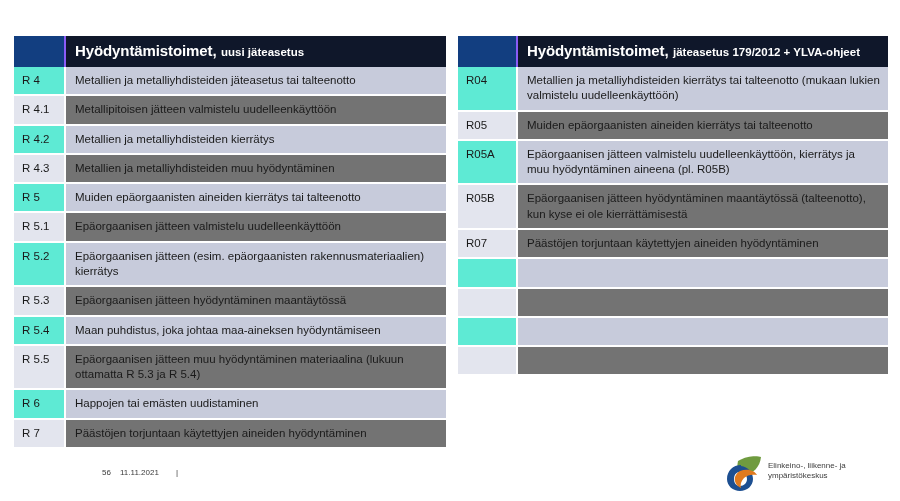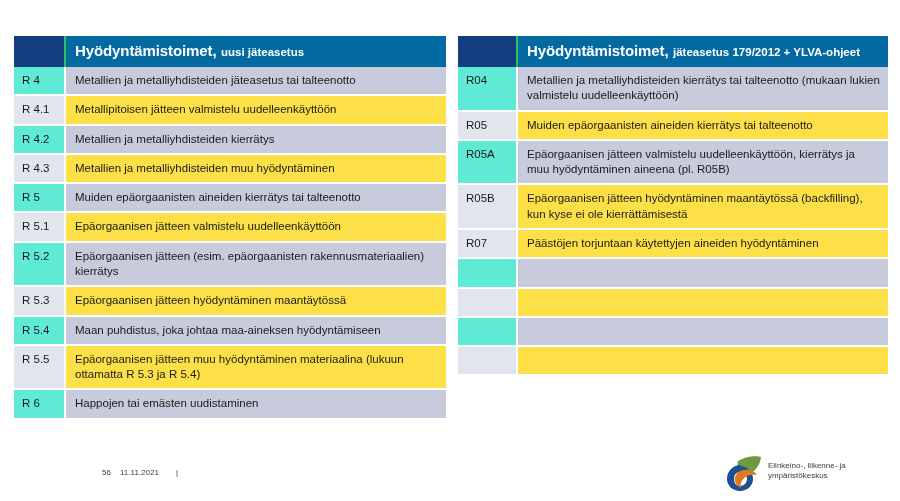--- a/index.html
+++ b/index.html
@@ -27,25 +27,25 @@
   .tbl {
     width: 100%;
     border-collapse: collapse;
     table-layout: fixed;
   }
 
   .hdr-cell-blank {
     background: #123e80;
   }
   .hdr-cell-title {
-    background: #0369a1;
+    background: #0f172a;
     color: #ffffff;
     padding: 6px 6px 7px 9px;
     vertical-align: middle;
-    border-left: 2px solid #22c55e;
+    border-left: 2px solid #8b5cf6;
   }
   .hdr-strong {
     font-size: 15px;
     font-weight: bold;
     letter-spacing: -0.1px;
   }
   .hdr-sub {
     font-size: 11.5px;
     font-weight: bold;
   }
@@ -60,21 +60,21 @@
   .text-cell {
     font-size: 11.5px;
     padding: 6px 8px 6px 9px;
     vertical-align: top;
     line-height: 1.33;
     border-left: 2px solid #ffffff;
   }
 
   
   tr.band-a > td { background: #c7cbdb; }
-  tr.band-b > td { background: #fde047; }
+  tr.band-b > td { background: #737373; }
 
   tr.band-a > td.code-cell { background: #5eead4; }
   tr.band-b > td.code-cell { background: #e3e5ee; }
 
   tr.row-sep > td { border-bottom: 2px solid #ffffff; }
 
   .tbl tr > td:first-child { width: 48px; }
   #right-table .tbl tr > td:first-child { width: 56px; margin-top: 20px; }
 
   
@@ -184,20 +184,24 @@
         <td class="text-cell">Maan puhdistus, joka johtaa maa-aineksen hyödyntämiseen</td>
       </tr>
       <tr class="band-b row-sep">
         <td class="code-cell">R 5.5</td>
         <td class="text-cell">Epäorgaanisen jätteen muu hyödyntäminen materiaalina (lukuun ottamatta R 5.3 ja R 5.4)</td>
       </tr>
       <tr class="band-a row-sep">
         <td class="code-cell">R 6</td>
         <td class="text-cell">Happojen tai emästen uudistaminen</td>
       </tr>
+      <tr class="band-b row-sep">
+        <td class="code-cell">R 7</td>
+        <td class="text-cell">Päästöjen torjuntaan käytettyjen aineiden hyödyntäminen</td>
+      </tr>
     </tbody>
   </table>
 </div>
 
 <div class="table" id="right-table">
   <table class="tbl">
     <tbody>
       <tr>
         <td class="hdr-cell-blank"></td>
         <td class="hdr-cell-title">
@@ -213,21 +217,21 @@
       <tr class="band-b row-sep">
         <td class="code-cell">R05</td>
         <td class="text-cell">Muiden epäorgaanisten aineiden kierrätys tai talteenotto</td>
       </tr>
       <tr class="band-a row-sep">
         <td class="code-cell">R05A</td>
         <td class="text-cell">Epäorgaanisen jätteen valmistelu uudelleenkäyttöön, kierrätys ja muu hyödyntäminen aineena (pl. R05B)</td>
       </tr>
       <tr class="band-b row-sep">
         <td class="code-cell">R05B</td>
-        <td class="text-cell">Epäorgaanisen jätteen hyödyntäminen maantäytössä (backfilling), kun kyse ei ole kierrättämisestä</td>
+        <td class="text-cell">Epäorgaanisen jätteen hyödyntäminen maantäytössä (talteenotto), kun kyse ei ole kierrättämisestä</td>
       </tr>
       <tr class="band-b row-sep">
         <td class="code-cell">R07</td>
         <td class="text-cell">Päästöjen torjuntaan käytettyjen aineiden hyödyntäminen</td>
       </tr>
       <tr class="band-a row-sep">
         <td class="code-cell">&nbsp;</td>
         <td class="text-cell">&nbsp;</td>
       </tr>
       <tr class="band-b row-sep">

